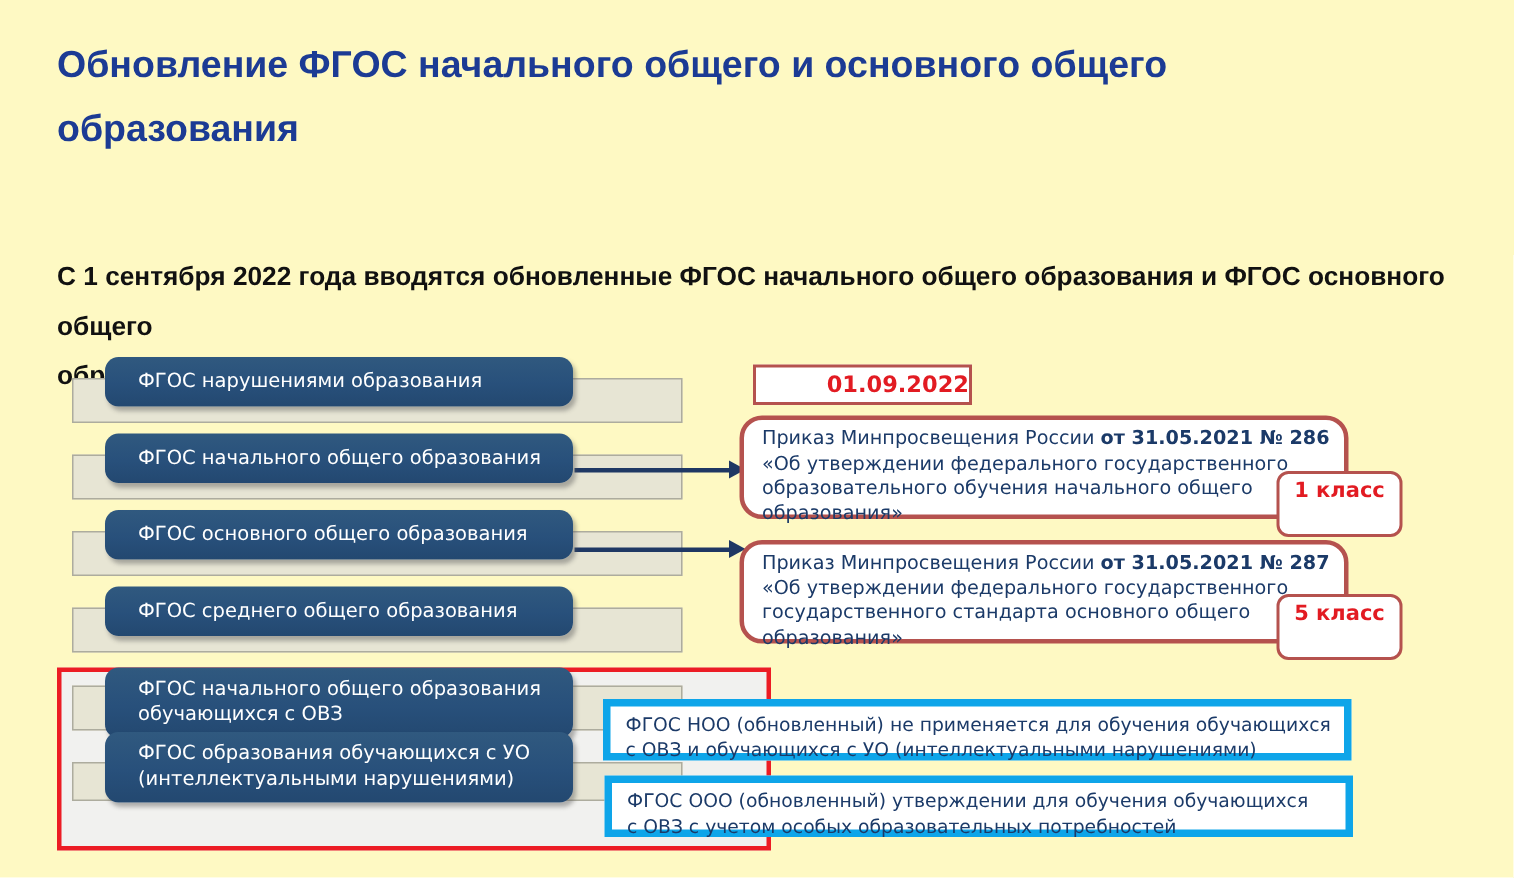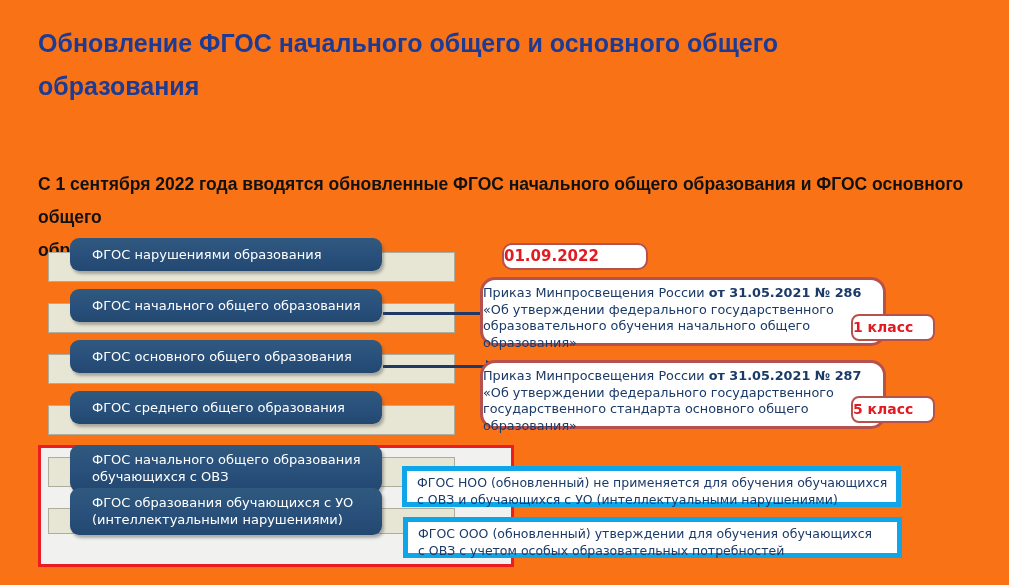--- a/index.html
+++ b/index.html
@@ -1,17 +1,17 @@
 <!DOCTYPE html>
 <html><head>
 <meta charset="utf-8">
 <style>
   html,body{margin:0;padding:0;background:#fff;}
   .slide{
-    position:relative;width:1009px;height:585px;background:#f97316;overflow:hidden;
+    position:relative;width:1009px;height:585px;background:#fef9c3;overflow:hidden;
     font-family:"DejaVu Sans",sans-serif;
   }
   
   .title{
     position:absolute;left:38px;top:22px;width:930px;
     font-family:"Liberation Sans",sans-serif;font-weight:700;
     font-size:25px;line-height:43px;color:#1c3b94;
   }
   .subtitle{
     position:absolute;left:38px;top:168px;width:965px;
@@ -46,36 +46,36 @@
   .a2{left:383px;top:360px;width:114px;}
   .arrow .shaft{width:104px;} .arrow .head{left:103px;}
   
   .red-rect{
     position:absolute;left:38px;top:445px;width:476px;height:122px;
     border:3px solid #ec1c24;background:#f1f1ef;box-sizing:border-box;z-index:1;
   }
   
   .date-badge{
     position:absolute;left:502px;top:243px;width:146px;height:27px;
-    background:#fff;border:2px solid #b5524e;border-radius:10px;box-sizing:border-box;
-    color:#e21b22;font-weight:700;font-size:15px;line-height:23px;text-align:left;z-index:3;
+    background:#fff;border:2px solid #b5524e;border-radius:0;box-sizing:border-box;
+    color:#e21b22;font-weight:700;font-size:15px;line-height:23px;text-align:right;z-index:3;
   }
   
   .order-box{
-    position:absolute;left:480px;width:406px;height:69px;box-sizing:border-box;
+    position:absolute;left:493px;width:406px;height:69px;box-sizing:border-box;
     background:#fff;border:3px solid #b5524e;border-radius:15px;
-    color:#1b3a68;font-size:12.8px;line-height:16.5px;padding:5px 10px 5px 0;
+    color:#1b3a68;font-size:12.8px;line-height:16.5px;padding:5px 10px 5px 12px;
     white-space:nowrap;z-index:2;
   }
   .ob1{top:277px}.ob2{top:360px}
   .order-box b{font-weight:700;}
   .class-badge{
-    position:absolute;width:84px;height:27px;box-sizing:border-box;
+    position:absolute;width:84px;height:44px;box-sizing:border-box;
     background:#fff;border:2px solid #b5524e;border-radius:8px;
-    color:#e21b22;font-weight:700;font-size:14px;line-height:23px;text-align:left;z-index:4;
+    color:#e21b22;font-weight:700;font-size:14px;line-height:23px;text-align:center;z-index:4;
   }
   .cb1{left:851px;top:314px}.cb2{left:851px;top:396px}
   
   .note-box{
     position:absolute;left:402px;width:499px;height:41px;box-sizing:border-box;
     background:#fff;border:5px solid #0ea5e9;
     color:#1b3a68;font-size:12.5px;line-height:16.5px;padding:4px 8px 4px 10px;
     white-space:nowrap;z-index:4;
   }
   .nb1{top:466px}.nb2{top:517px;left:403px}

